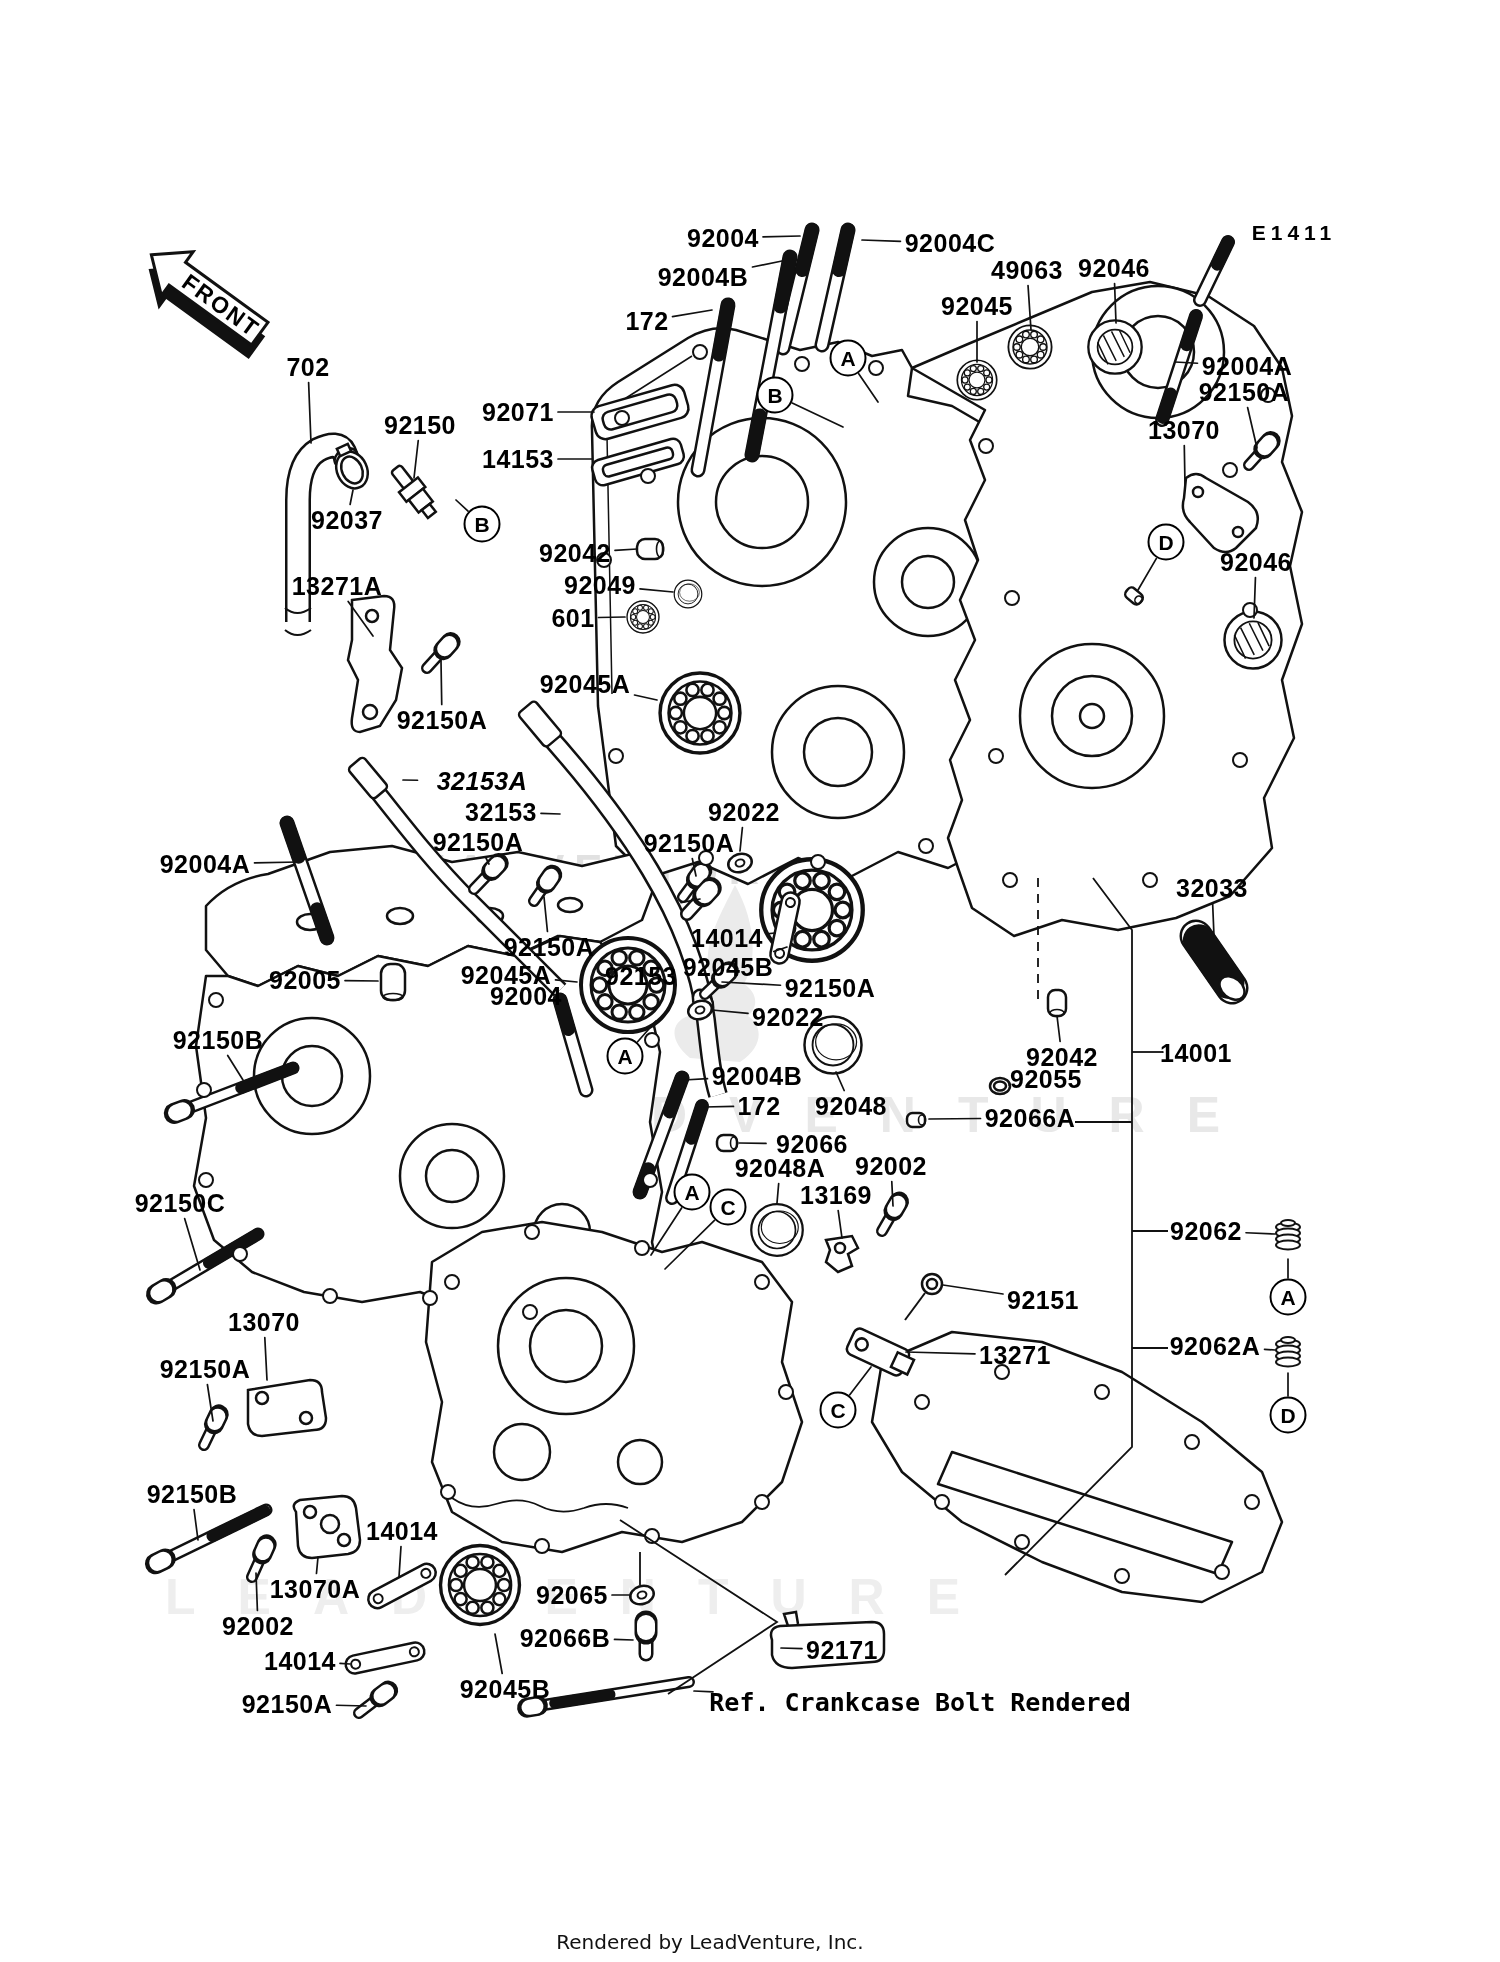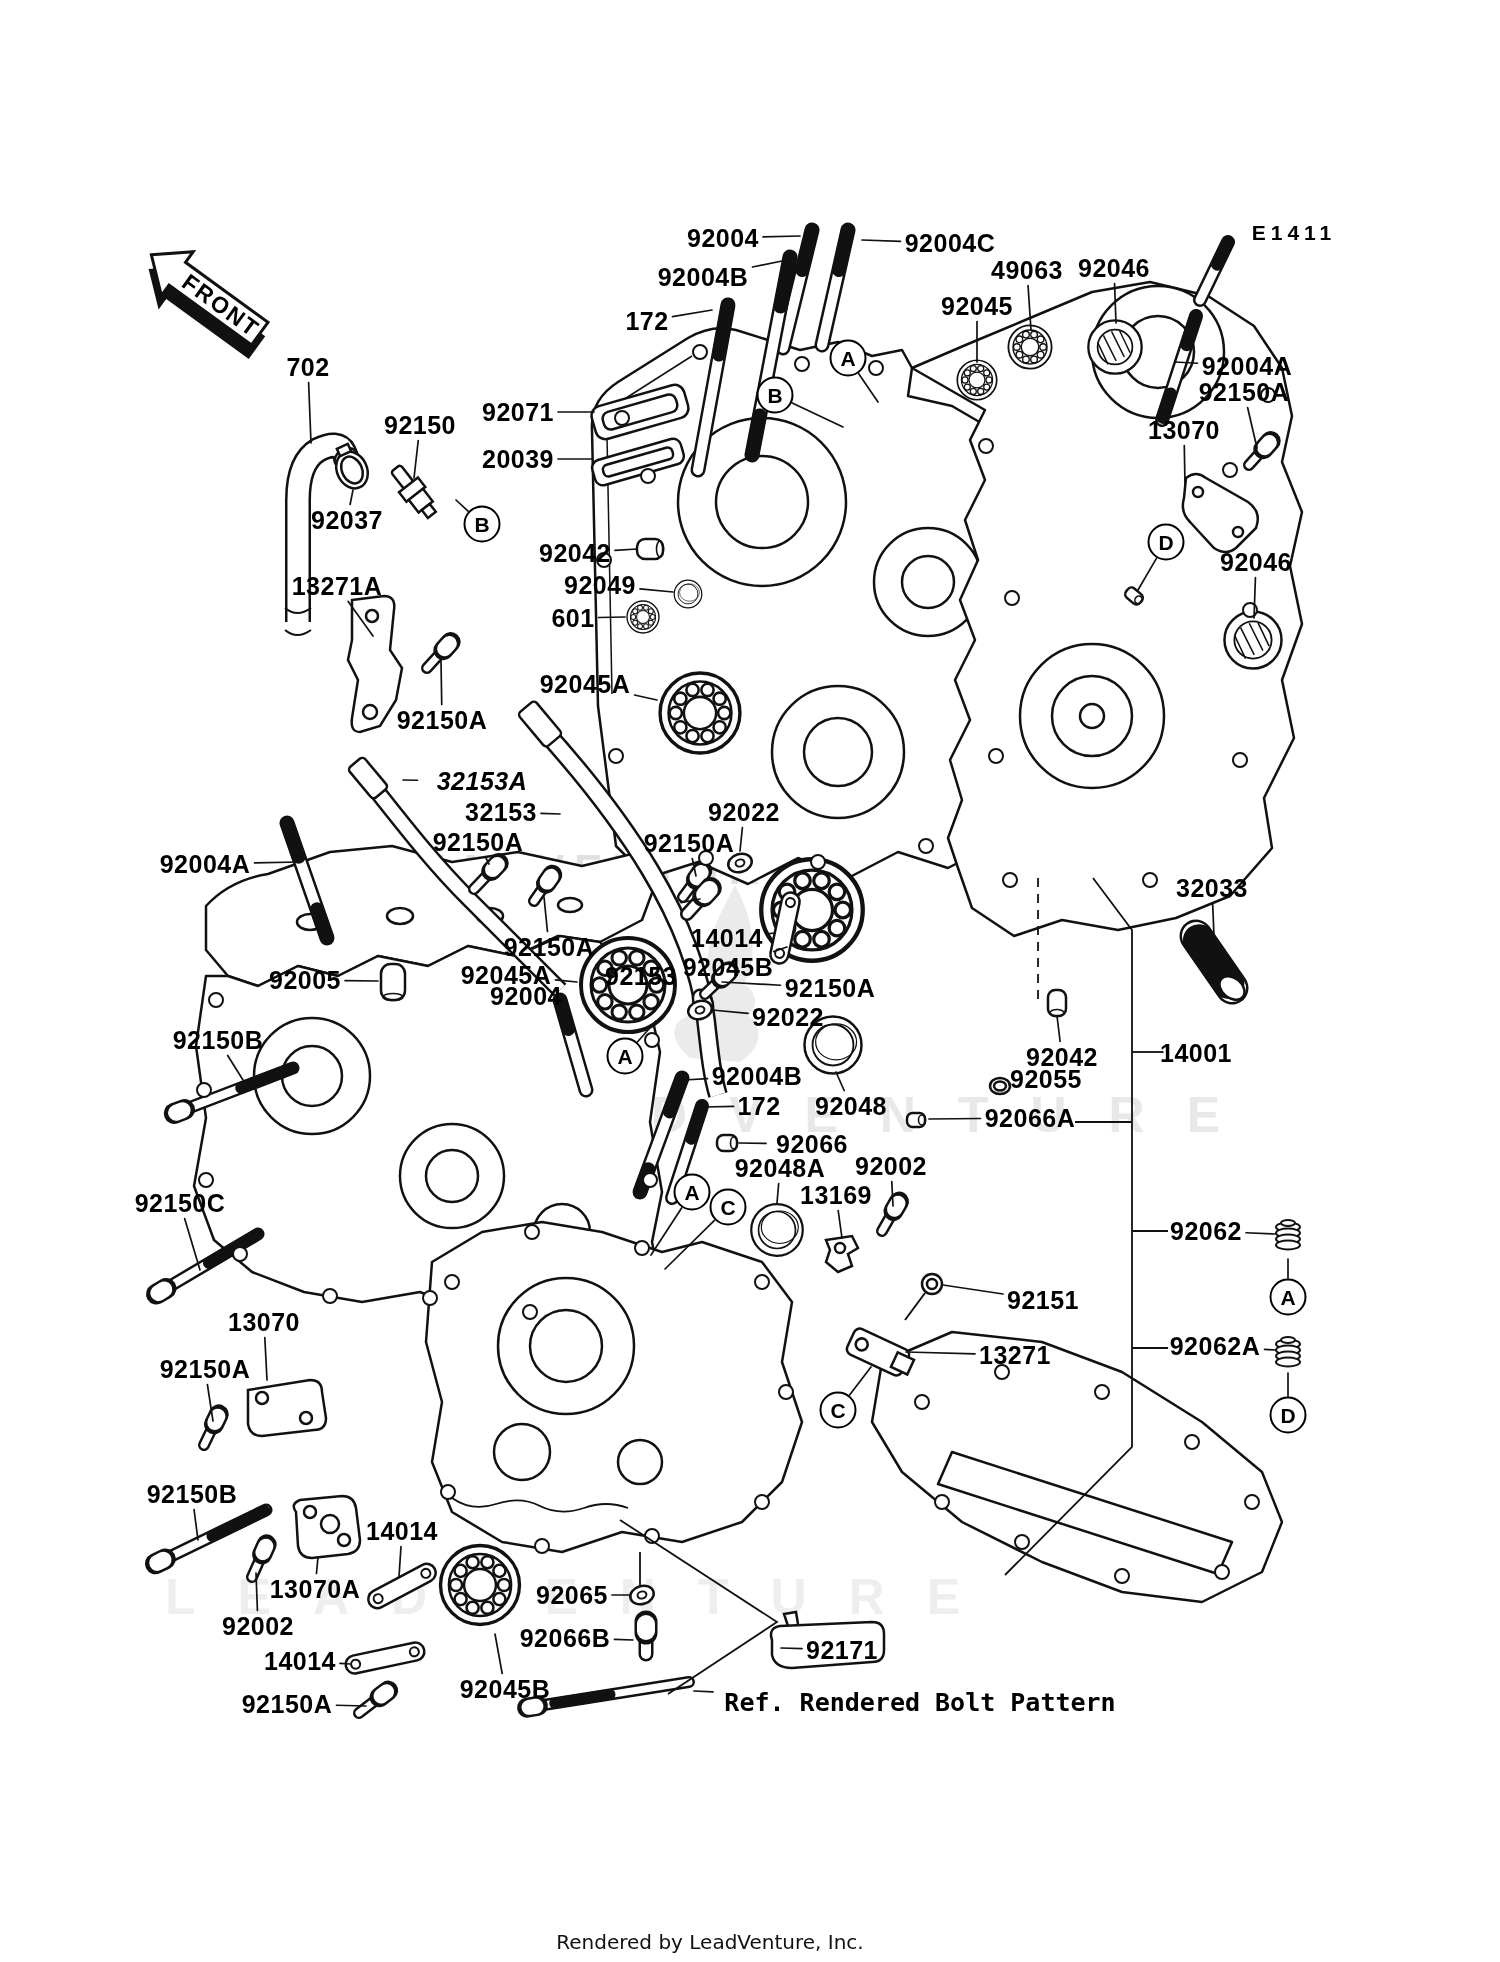--- a/index.html
+++ b/index.html
@@ -532,21 +532,21 @@
       <div class="part-label" style="left: 1027px; top: 270px;">49063</div>
       <div class="part-label" style="left: 1114px; top: 268px;">92046</div>
       <div class="part-label" style="left: 977px; top: 306px;">92045</div>
       <div class="part-label" style="left: 1247px; top: 366px;">92004A</div>
       <div class="part-label" style="left: 1244px; top: 392px;">92150A</div>
       <div class="part-label" style="left: 1184px; top: 430px;">13070</div>
       <div class="part-label" style="left: 1256px; top: 562px;">92046</div>
       <div class="part-label" style="left: 308px; top: 367px;">702</div>
       <div class="part-label" style="left: 420px; top: 425px;">92150</div>
       <div class="part-label" style="left: 518px; top: 412px;">92071</div>
-      <div class="part-label" style="left: 518px; top: 459px;">20039</div>
+      <div class="part-label" style="left: 518px; top: 459px;">14153</div>
       <div class="part-label" style="left: 347px; top: 520px;">92037</div>
       <div class="part-label" style="left: 575px; top: 553px;">92042</div>
       <div class="part-label" style="left: 600px; top: 585px;">92049</div>
       <div class="part-label" style="left: 573px; top: 618px;">601</div>
       <div class="part-label" style="left: 585px; top: 684px;">92045A</div>
       <div class="part-label" style="left: 337px; top: 586px;">13271A</div>
       <div class="part-label" style="left: 442px; top: 720px;">92150A</div>
       <div class="part-label" style="left: 482px; top: 781px; font-style: italic;">32153A</div>
       <div class="part-label" style="left: 501px; top: 812px;">32153</div>
       <div class="part-label" style="left: 478px; top: 842px;">92150A</div>
@@ -585,21 +585,21 @@
       <div class="part-label" style="left: 315px; top: 1589px;">13070A</div>
       <div class="part-label" style="left: 258px; top: 1626px;">92002</div>
       <div class="part-label" style="left: 300px; top: 1661px;">14014</div>
       <div class="part-label" style="left: 287px; top: 1704px;">92150A</div>
       <div class="part-label" style="left: 505px; top: 1689px;">92045B</div>
       <div class="part-label" style="left: 572px; top: 1595px;">92065</div>
       <div class="part-label" style="left: 565px; top: 1638px;">92066B</div>
       <div class="part-label" style="left: 842px; top: 1650px;">92171</div>
       <div class="part-label" style="left: 305px; top: 980px;">92005</div>
       <div class="part-label" style="left: 205px; top: 864px;">92004A</div>
-      <div class="part-label mono" style="left: 920px; top: 1702px;">Ref. Rendered Bolt Pattern</div>
+      <div class="part-label mono" style="left: 920px; top: 1702px;">Ref. Crankcase Bolt Rendered</div>
       <div class="callout" style="left: 848px; top: 358px;">A</div>
       <div class="callout" style="left: 775px; top: 395px;">B</div>
       <div class="callout" style="left: 482px; top: 524px;">B</div>
       <div class="callout" style="left: 1166px; top: 542px;">D</div>
       <div class="callout" style="left: 625px; top: 1056px;">A</div>
       <div class="callout" style="left: 692px; top: 1192px;">A</div>
       <div class="callout" style="left: 728px; top: 1207px;">C</div>
       <div class="callout" style="left: 838px; top: 1410px;">C</div>
       <div class="callout" style="left: 1288px; top: 1297px;">A</div>
       <div class="callout" style="left: 1288px; top: 1415px;">D</div>

